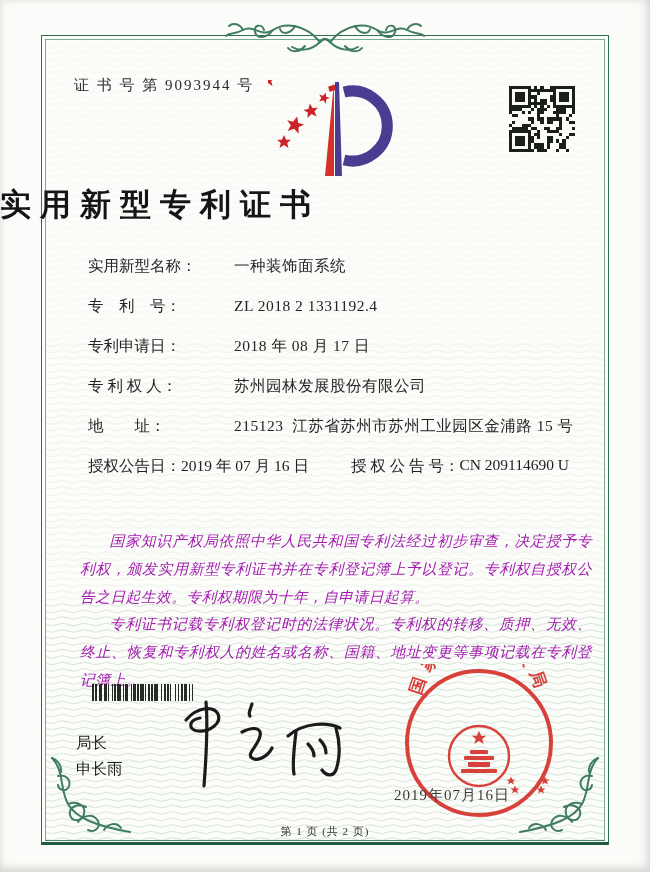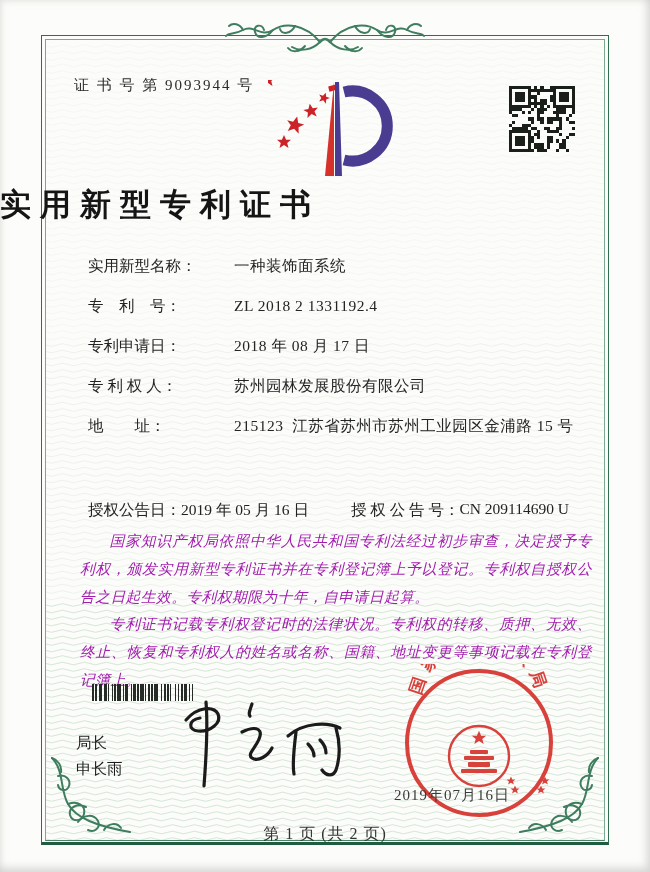--- a/index.html
+++ b/index.html
@@ -36,40 +36,40 @@
     position:absolute;left:0;right:0;top:184px;
     font-size:31px;font-weight:bold;letter-spacing:9px;color:#151515;
   }
   
   .fields{position:absolute;left:88px;top:256px;right:60px;}
   .field-row{display:flex;align-items:baseline;height:40px;font-size:15.5px;color:#242424;}
   .field-label{min-width:146px;white-space:pre;}
   .field-value{white-space:pre;letter-spacing:.5px;}
   .grant-row{display:flex;align-items:baseline;height:40px;font-size:15.5px;}
   .grant-pair{display:flex;white-space:pre;}
-  .grant-pair.second{margin-left:42px;margin-top:44px;}
+  .grant-pair.second{margin-left:42px;}
   
   .body-text{
     position:absolute;left:80px;right:58px;top:528px;
     font-size:14.8px;line-height:1.88;color:#a21caf;
     font-style:italic;letter-spacing:.4px;text-align:justify;
   }
   .body-text p{margin:0;text-indent:2em;}
   
   .barcode{position:absolute;left:92px;top:684px;width:162px;height:17px;}
   .official{position:absolute;left:76px;top:730px;font-size:15.5px;color:#1c1c1c;line-height:1.7;}
   .signature{position:absolute;left:168px;top:698px;width:185px;height:92px;}
   .seal{position:absolute;left:400px;top:664px;width:158px;height:158px;opacity:.92;}
   .seal-date{
     position:absolute;left:394px;top:786px;width:150px;
     font-size:15px;color:#3a3a3a;letter-spacing:1px;white-space:nowrap;
   }
   .page-footer{
     position:absolute;left:0;right:0;top:824px;text-align:center;
-    font-size:16px;color:#333;letter-spacing:1px;
+    font-size:11px;color:#333;letter-spacing:1px;
   }
 </style>
 </head>
 <body>
 
 <div class="sheet">
 
   <svg class="waves" id="waves" width="558" height="800">
       <path d="M0 6.0 q 5.5 2.6 11 0 q 5.5 -2.6 11 0 q 5.5 2.6 11 0 q 5.5 -2.6 11 0 q 5.5 2.6 11 0 q 5.5 -2.6 11 0 q 5.5 2.6 11 0 q 5.5 -2.6 11 0 q 5.5 2.6 11 0 q 5.5 -2.6 11 0 q 5.5 2.6 11 0 q 5.5 -2.6 11 0 q 5.5 2.6 11 0 q 5.5 -2.6 11 0 q 5.5 2.6 11 0 q 5.5 -2.6 11 0 q 5.5 2.6 11 0 q 5.5 -2.6 11 0 q 5.5 2.6 11 0 q 5.5 -2.6 11 0 q 5.5 2.6 11 0 q 5.5 -2.6 11 0 q 5.5 2.6 11 0 q 5.5 -2.6 11 0 q 5.5 2.6 11 0 q 5.5 -2.6 11 0 q 5.5 2.6 11 0 q 5.5 -2.6 11 0 q 5.5 2.6 11 0 q 5.5 -2.6 11 0 q 5.5 2.6 11 0 q 5.5 -2.6 11 0 q 5.5 2.6 11 0 q 5.5 -2.6 11 0 q 5.5 2.6 11 0 q 5.5 -2.6 11 0 q 5.5 2.6 11 0 q 5.5 -2.6 11 0 q 5.5 2.6 11 0 q 5.5 -2.6 11 0 q 5.5 2.6 11 0 q 5.5 -2.6 11 0 q 5.5 2.6 11 0 q 5.5 -2.6 11 0 q 5.5 2.6 11 0 q 5.5 -2.6 11 0 q 5.5 2.6 11 0 q 5.5 -2.6 11 0 q 5.5 2.6 11 0 q 5.5 -2.6 11 0 q 5.5 2.6 11 0 q 5.5 -2.6 11 0" fill="none" stroke="#cfe3cf" stroke-width="1" opacity="0.18"></path>
       <path d="M0 12.5 q 5.5 2.6 11 0 q 5.5 -2.6 11 0 q 5.5 2.6 11 0 q 5.5 -2.6 11 0 q 5.5 2.6 11 0 q 5.5 -2.6 11 0 q 5.5 2.6 11 0 q 5.5 -2.6 11 0 q 5.5 2.6 11 0 q 5.5 -2.6 11 0 q 5.5 2.6 11 0 q 5.5 -2.6 11 0 q 5.5 2.6 11 0 q 5.5 -2.6 11 0 q 5.5 2.6 11 0 q 5.5 -2.6 11 0 q 5.5 2.6 11 0 q 5.5 -2.6 11 0 q 5.5 2.6 11 0 q 5.5 -2.6 11 0 q 5.5 2.6 11 0 q 5.5 -2.6 11 0 q 5.5 2.6 11 0 q 5.5 -2.6 11 0 q 5.5 2.6 11 0 q 5.5 -2.6 11 0 q 5.5 2.6 11 0 q 5.5 -2.6 11 0 q 5.5 2.6 11 0 q 5.5 -2.6 11 0 q 5.5 2.6 11 0 q 5.5 -2.6 11 0 q 5.5 2.6 11 0 q 5.5 -2.6 11 0 q 5.5 2.6 11 0 q 5.5 -2.6 11 0 q 5.5 2.6 11 0 q 5.5 -2.6 11 0 q 5.5 2.6 11 0 q 5.5 -2.6 11 0 q 5.5 2.6 11 0 q 5.5 -2.6 11 0 q 5.5 2.6 11 0 q 5.5 -2.6 11 0 q 5.5 2.6 11 0 q 5.5 -2.6 11 0 q 5.5 2.6 11 0 q 5.5 -2.6 11 0 q 5.5 2.6 11 0 q 5.5 -2.6 11 0 q 5.5 2.6 11 0 q 5.5 -2.6 11 0" fill="none" stroke="#cfe3cf" stroke-width="1" opacity="0.18"></path>
@@ -496,21 +496,21 @@
     </div>
     <div class="field-row">
       <span class="field-label">专 利 权 人：</span>
       <span class="field-value">苏州园林发展股份有限公司</span>
     </div>
     <div class="field-row">
       <span class="field-label">地　　址：</span>
       <span class="field-value">215123  江苏省苏州市苏州工业园区金浦路 15 号</span>
     </div>
     <div class="grant-row">
-      <span class="grant-pair"><span>授权公告日：</span><span>2019 年 05 月 16 日</span></span>
+      <span class="grant-pair"><span>授权公告日：</span><span>2019 年 07 月 16 日</span></span>
       <span class="grant-pair second"><span>授 权 公 告 号：</span><span>CN 209114690 U</span></span>
     </div>
   </div>
 
   <div class="body-text">
     <p>国家知识产权局依照中华人民共和国专利法经过初步审查，决定授予专利权，颁发实用新型专利证书并在专利登记簿上予以登记。专利权自授权公告之日起生效。专利权期限为十年，自申请日起算。</p>
     <p>专利证书记载专利权登记时的法律状况。专利权的转移、质押、无效、终止、恢复和专利权人的姓名或名称、国籍、地址变更等事项记载在专利登记簿上。</p>
   </div>
 
   <svg class="barcode" id="barcode" shape-rendering="crispEdges" width="162" height="17">

